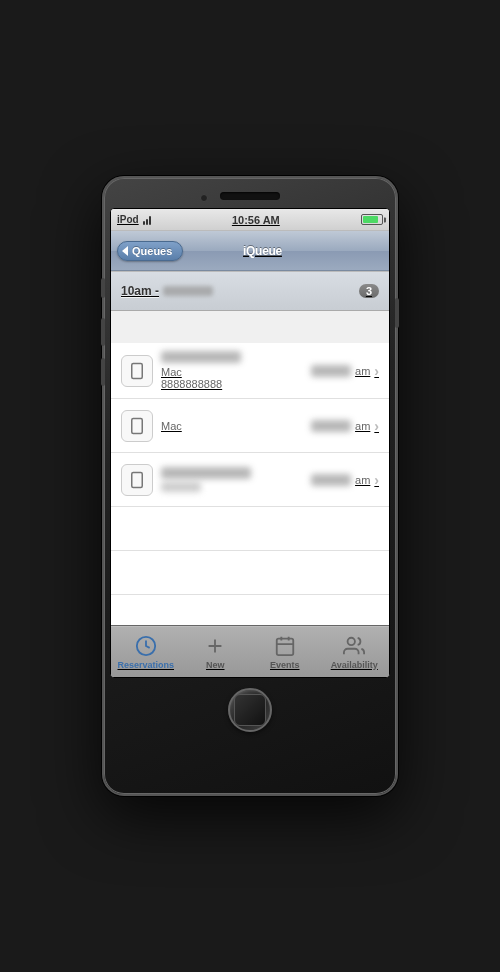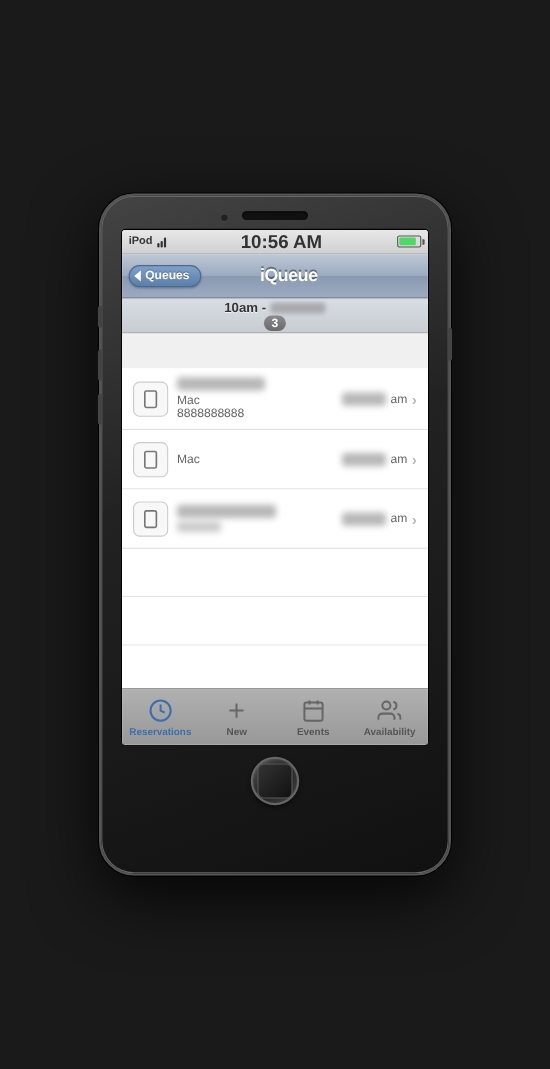--- a/index.html
+++ b/index.html
@@ -7,30 +7,31 @@
     body {
       background: #1a1a1a;
       display: flex;
       justify-content: center;
       align-items: center;
       min-height: 100vh;
       font-family: -apple-system, 'Helvetica Neue', Helvetica, sans-serif;
     }
 
     .phone-shell {
-      width: 320px;
+      width: 296px;
       height: 620px;
       background: linear-gradient(160deg, #444 0%, #222 40%, #111 100%);
-      border-radius: 32px;
+      border-radius: 22px;
       border: 2px solid #555;
       position: relative;
       box-shadow: 0 0 0 1px #000, 0 20px 60px rgba(0,0,0,0.8), inset 0 0 0 1px #666;
       display: flex;
       flex-direction: column;
       align-items: center;
+      text-decoration: underline;
     }
 
     
     .speaker {
       width: 60px;
       height: 8px;
       background: #111;
       border-radius: 4px;
       margin-top: 14px;
       box-shadow: inset 0 1px 2px rgba(0,0,0,0.8);
@@ -89,21 +90,21 @@
       gap: 1px;
       height: 10px;
     }
     .wifi-bar {
       background: #333;
       width: 2px;
       border-radius: 1px;
     }
 
     .status-center {
-      font-size: 17px;
+      font-size: 11px;
       font-weight: 600;
       color: #333;
     }
 
     .status-right {
       display: flex;
       align-items: center;
       gap: 3px;
     }
 
@@ -171,44 +172,43 @@
       position: absolute;
       left: 4px;
       width: 0;
       height: 0;
       border-top: 5px solid transparent;
       border-bottom: 5px solid transparent;
       border-right: 6px solid #fff;
     }
 
     .nav-title {
-      font-size: 16px;
+      font-size: 12px;
       font-weight: 700;
       color: #fff;
       text-shadow: 0 -1px 0 rgba(0,0,0,0.4);
       letter-spacing: -0.3px;
     }
 
     
     .content-area {
       flex: 1;
       overflow-y: auto;
       background: #f0f0f0;
     }
 
     
     .section-header {
       background: linear-gradient(to bottom, #d8dde3, #c8cdd3);
       border-top: 1px solid #bbb;
       border-bottom: 1px solid #aaa;
-      padding: 1px 10px;
+      padding: 12px 10px;
       display: flex;
       justify-content: space-between;
       align-items: center;
-      flex-direction: column;
     }
 
     .section-header-left {
       display: flex;
       align-items: center;
       gap: 4px;
     }
 
     .section-title {
       font-size: 12px;

